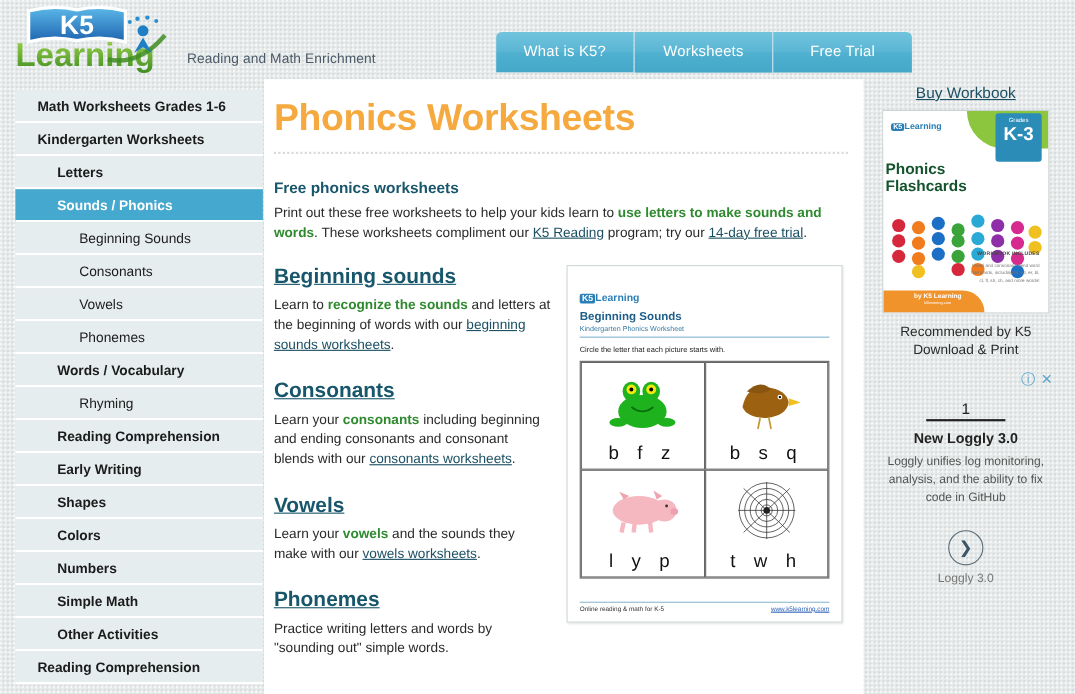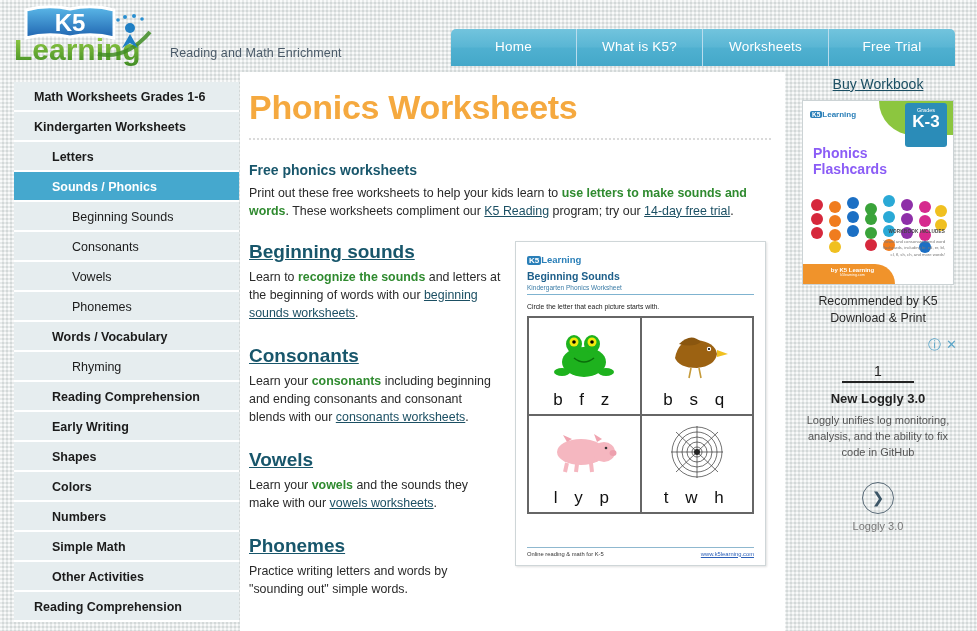--- a/index.html
+++ b/index.html
@@ -65,21 +65,21 @@
   .sec-h {
     font-size:19px; font-weight:bold; color:#18566b;
     text-decoration:underline; margin:0 0 6px 0; cursor:pointer; display:inline-block;
   }
   .sec-p { font-size:12.4px; color:#2a2a2a; line-height:1.45; margin:0 0 22px 0; }
 
   
   .ws {
     width:251px; height:325px; background:#fff;
     border:1px solid #cfd6d8; box-shadow:1px 1px 2px rgba(0,0,0,.12);
-    padding:12px 11px 0 11px; position:relative;
+    padding:24px 11px 0 11px; position:relative;
   }
   .ws-logo { font-size:9.5px; font-weight:bold; color:#2a7fb8; margin-bottom:5px; }
   .ws-logo .k5 { background:#2a7fb8; color:#fff; padding:0 2px; border-radius:2px; font-size:8px; }
   .ws-title { font-size:10.5px; font-weight:bold; color:#1d5f8a; }
   .ws-sub { font-size:6.5px; color:#3b7ca6; margin-top:2px; padding-bottom:3px;
             border-bottom:1px solid #7fb3d0; }
   .ws-instr { font-size:6.8px; color:#222; margin:8px 0 6px 0; }
   .ws-grid { border:1px solid #666; width:100%; display:grid;
              grid-template-columns:1fr 1fr; grid-template-rows:98px 98px; }
   .ws-cell { border:1px solid #666; position:relative; display:flex;
@@ -104,22 +104,22 @@
   .cover-top { position:absolute; left:0; top:0; width:100%; height:34px; background:#fff; }
   .cover-green { position:absolute; right:0; top:0; width:74px; height:34px;
                  background:#8cc63f; border-bottom-left-radius:34px; }
   .cover-badge { position:absolute; right:6px; top:2px; width:42px; height:44px;
                  background:#2b8cb8; border-radius:3px; color:#fff; text-align:center; }
   .cover-badge .g { font-size:5.5px; margin-top:4px; }
   .cover-badge .k { font-size:17px; font-weight:bold; line-height:1; }
   .cover-logo { position:absolute; left:7px; top:9px; font-size:8px;
                 font-weight:bold; color:#2a7fb8; }
   .cover-logo .k5 { background:#2a7fb8; color:#fff; padding:0 2px; border-radius:2px; font-size:6.5px; }
-  .cover-title { position:absolute; left:10px; top:44px; font-size:14px;
-                 font-weight:bold; color:#8b5cf6; line-height:1.15; text-align:left; }
+  .cover-title { position:absolute; left:2px; top:44px; font-size:14px;
+                 font-weight:bold; color:#14532d; line-height:1.15; text-align:left; }
   .dots { position:absolute; left:8px; top:92px; width:136px; height:56px; }
   .dot { position:absolute; width:12px; height:12px; border-radius:50%; }
   .cover-inc { position:absolute; right:8px; bottom:26px; width:66px; text-align:right; }
   .cover-inc b { font-size:4.6px; color:#444; letter-spacing:.2px; }
   .cover-inc p { font-size:4.2px; color:#777; margin:2px 0 0 0; line-height:1.5; }
   .cover-orange { position:absolute; left:0; bottom:0; width:92px; height:20px;
                   background:#f0932b; border-top-right-radius:20px; }
   .cover-orange span { color:#fff; font-size:6px; font-weight:bold;
                        display:block; padding:3px 0 0 7px; }
   .cover-orange small { color:#fff; font-size:3.6px; display:block; padding-left:7px; }
@@ -171,21 +171,20 @@
               <circle cx="9" cy="-1" r="2"></circle>
             <circle cx="18" cy="-2" r="2"></circle>
               <circle cx="26" cy="1" r="1.8"></circle>
           </g>
         </g>
       </svg>
     </div>
     <div class="tagline">Reading and Math Enrichment</div>
 
     <div class="nav">
-      <div class="nav-tab">Home</div>
       <div class="nav-tab">What is K5?</div>
       <div class="nav-tab">Worksheets</div>
       <div class="nav-tab">Free Trial</div>
     </div>
   </div>
 
   <div class="band">
 
     <div class="sidebar" id="sidebar">
         <div class="s-item lvl0">Math Worksheets Grades 1-6</div>

